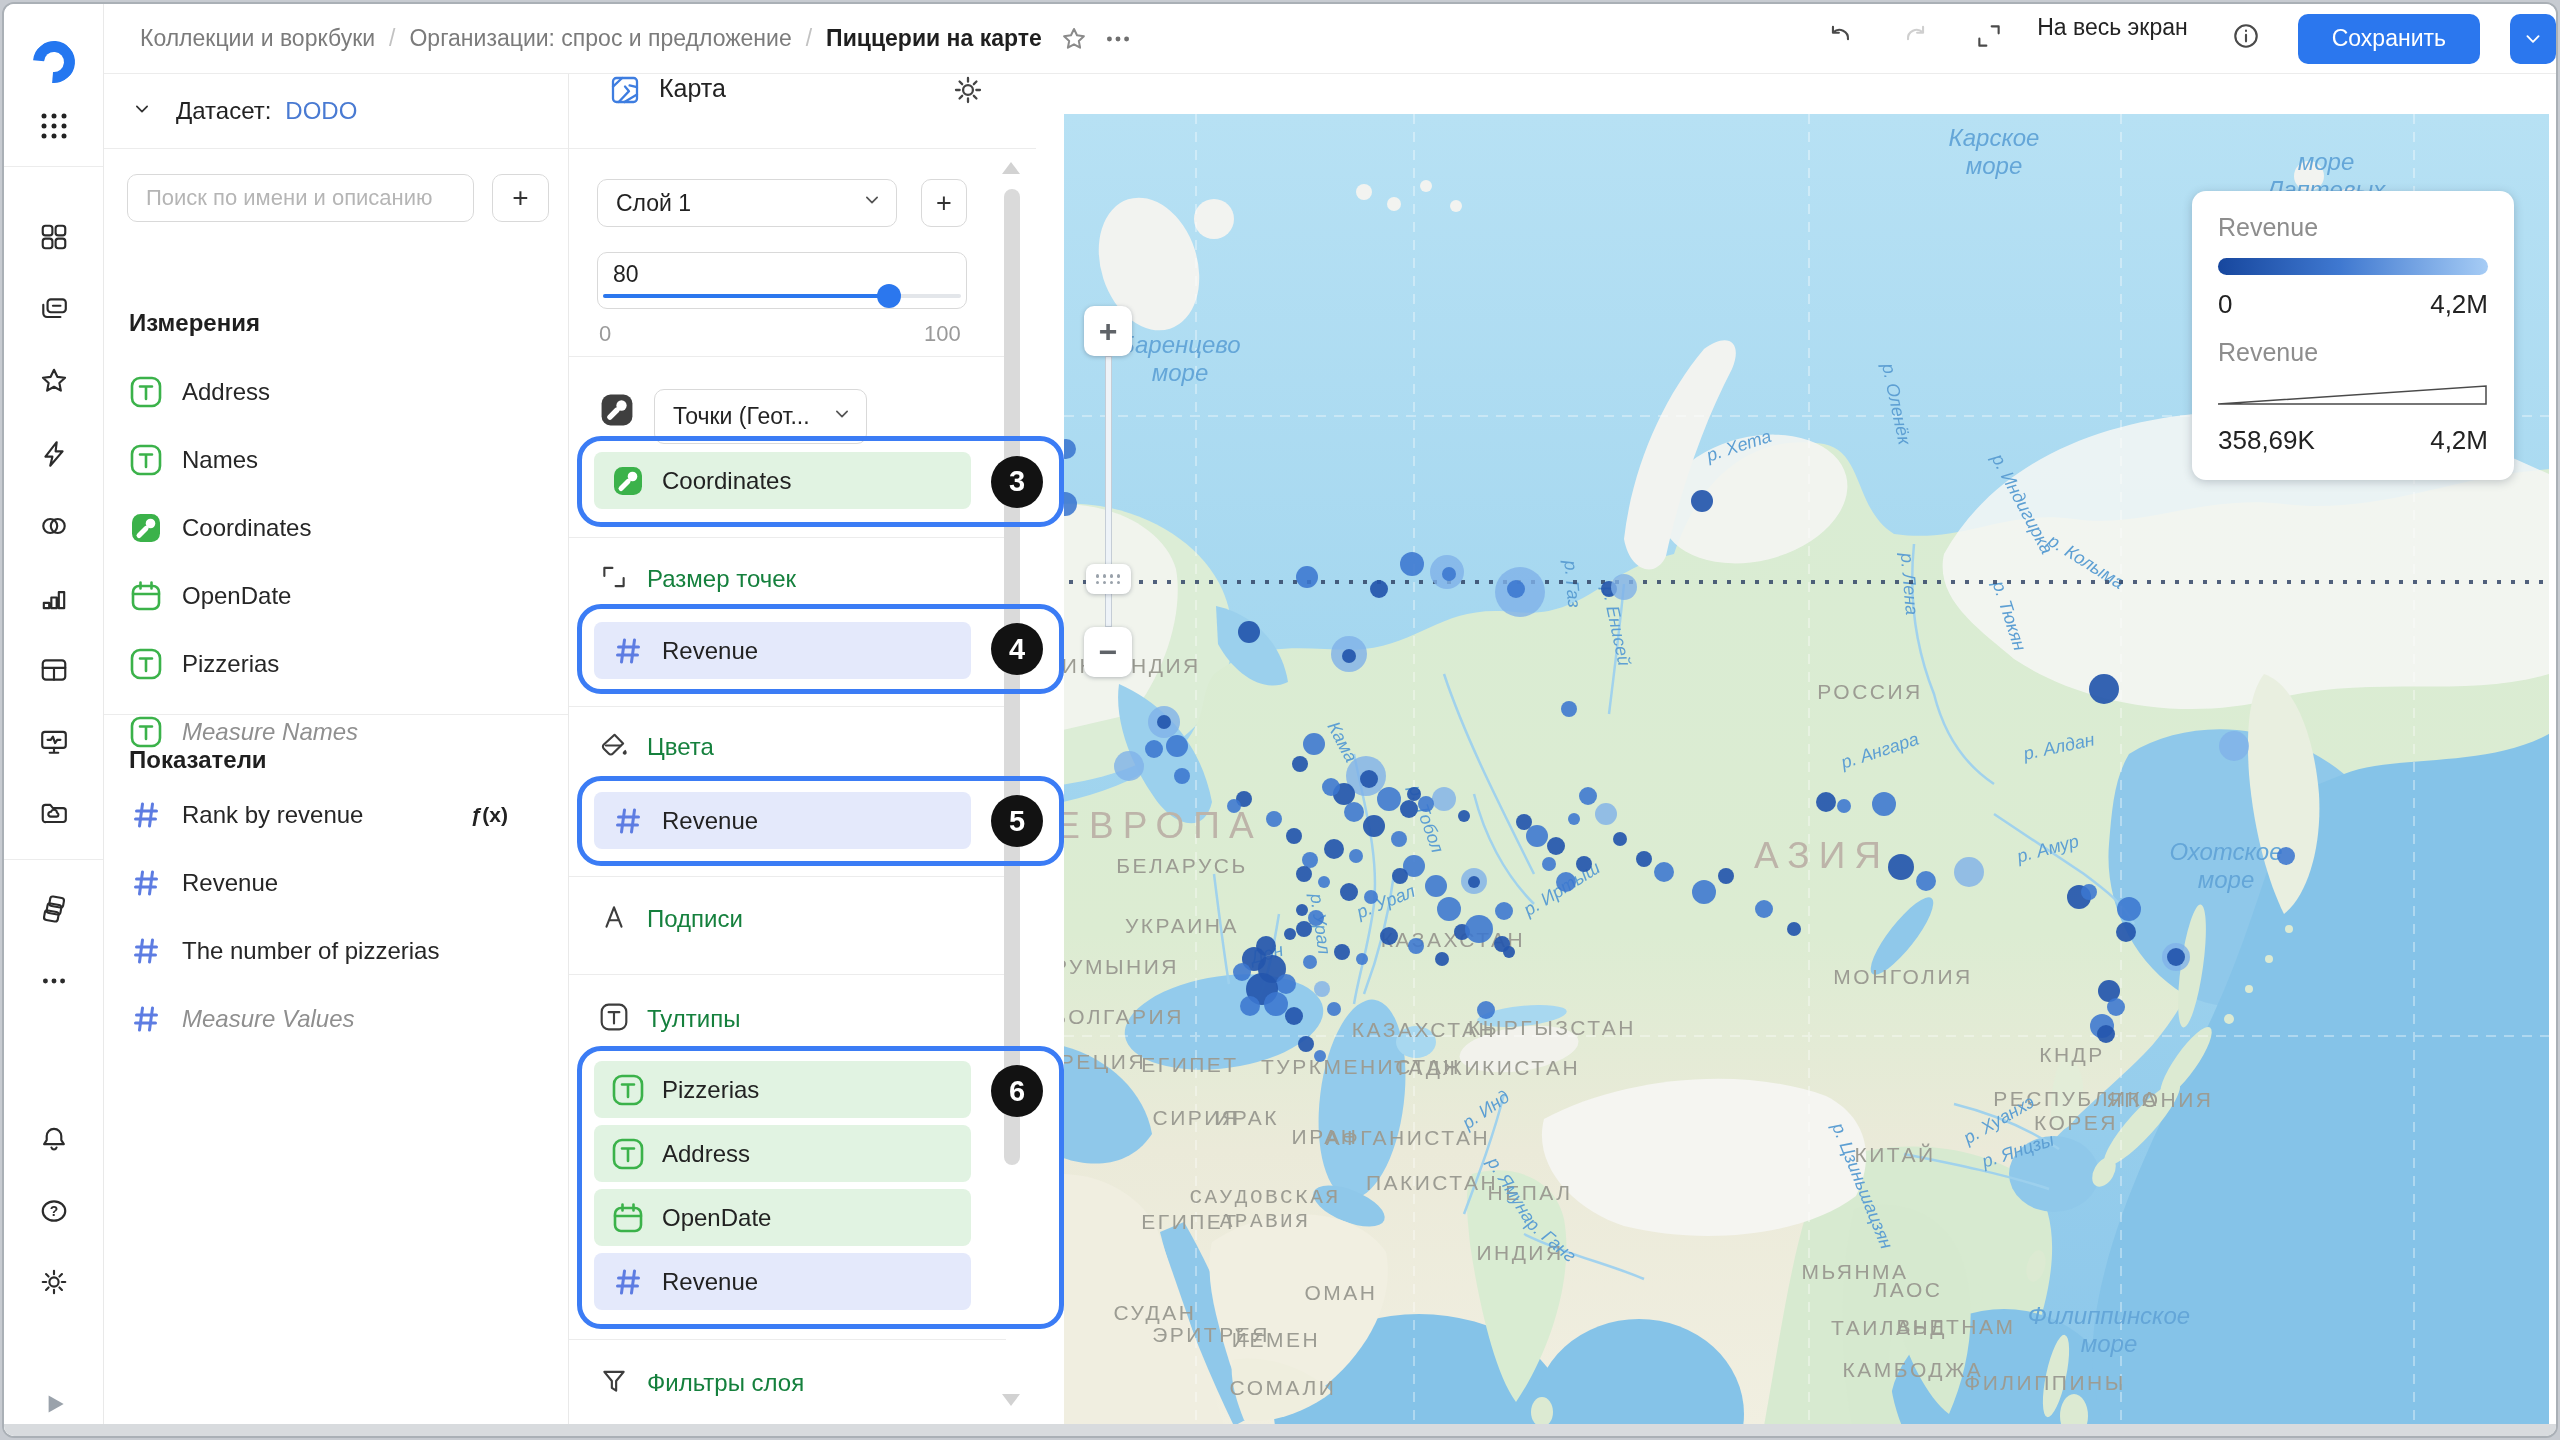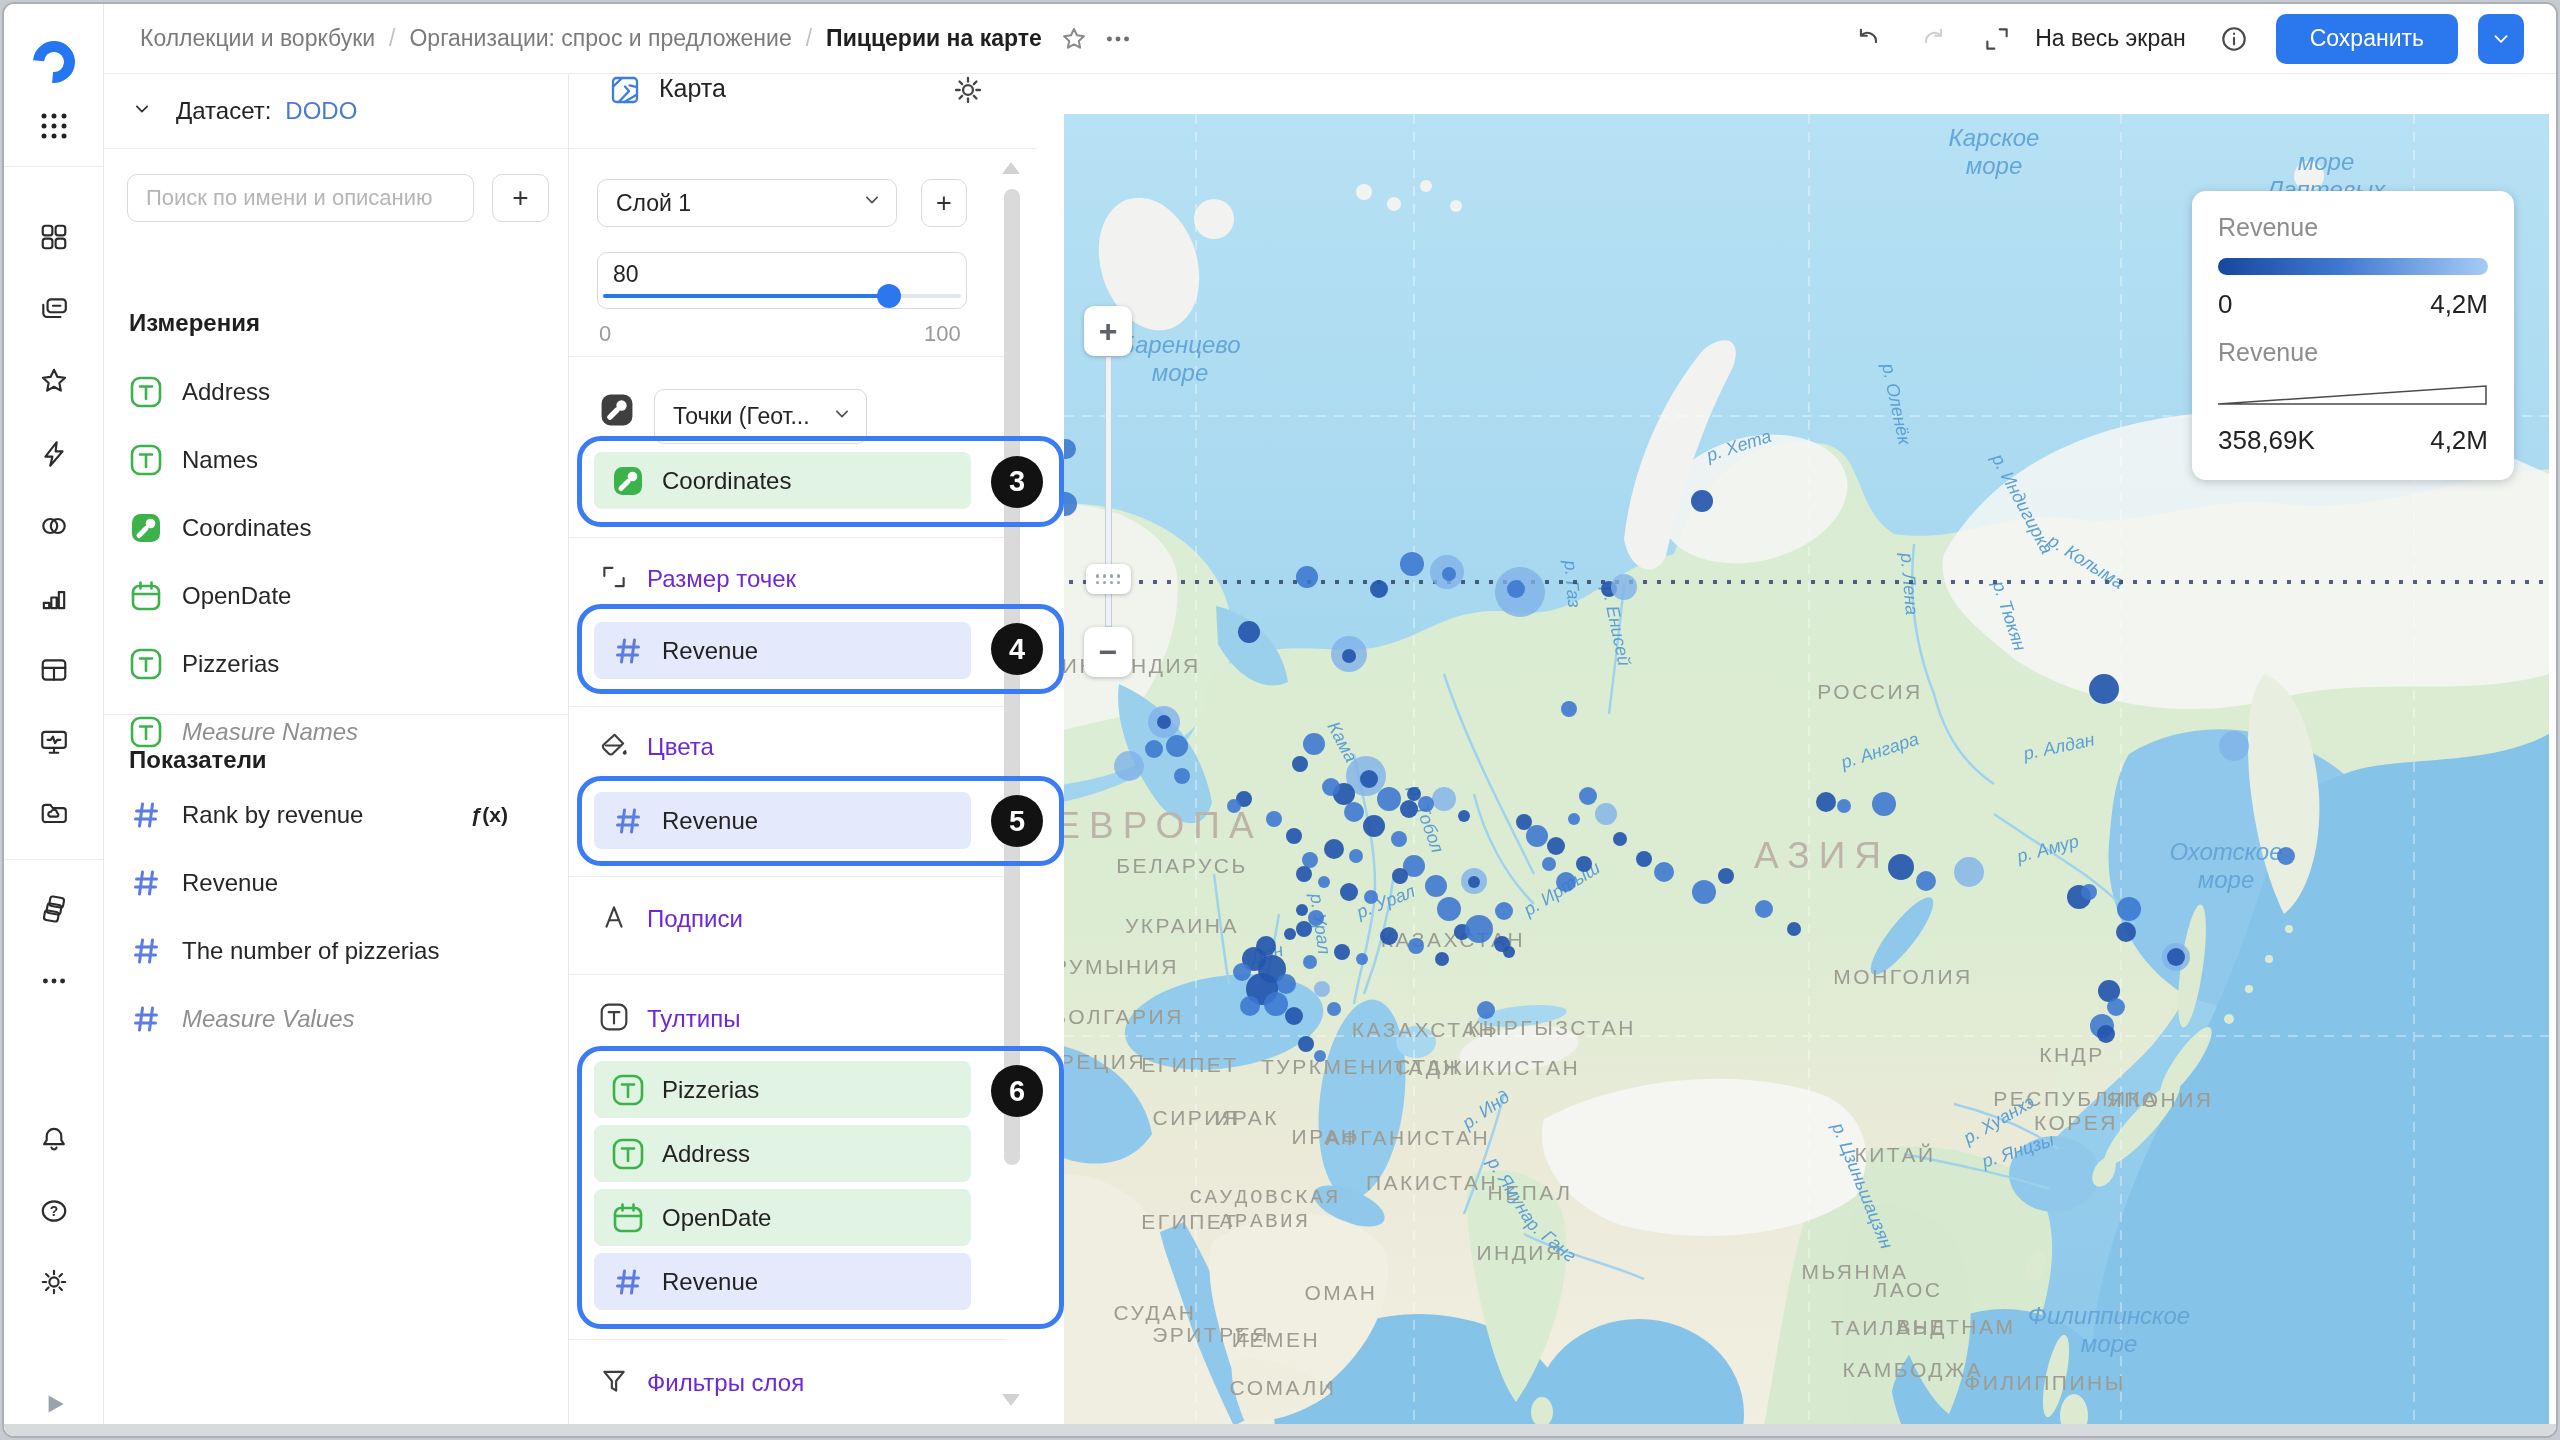--- a/index.html
+++ b/index.html
@@ -20,21 +20,21 @@
   .railplay { color:#9aa2ab !important; }
 
   
   .topbar { position:absolute; left:100px; right:0; top:0; height:70px; background:#fff;
             border-bottom:1px solid #ececec; display:flex; align-items:center; z-index:30; }
   .crumbs { display:flex; align-items:center; margin-left:36px; font-size:23px; color:#7b7b7b; white-space:nowrap; }
   .crumbs .sep { margin:0 14px; color:#c2c2c2; }
   .crumbs .cur { color:#1f1f1f; font-weight:600; }
   .tb-ic { display:flex; align-items:center; justify-content:center; width:44px; height:44px; color:#4a4a4a; cursor:pointer; }
   .tb-ic.dis { color:#cfcfcf; }
-  .tb-right { margin-left:auto; display:flex; align-items:center; gap:20px; padding-right:32px; }
+  .tb-right { margin-left:auto; display:flex; gap:30px; padding-right:0; }
   .fullscreen-lbl { font-size:23px; color:#232323; margin:0 6px 0 -4px; cursor:pointer; }
   .btn-save { height:50px; padding:0 34px; background:#2b77ee; color:#fff; font-size:23px;
               border:none; border-radius:10px; cursor:pointer; }
   .btn-chev { height:50px; width:46px; background:#2b77ee; color:#fff; border:none; border-radius:10px; cursor:pointer;
               display:flex; align-items:center; justify-content:center; }
 
   
   .dspanel { position:absolute; left:100px; top:70px; bottom:12px; width:465px; background:#fff;
              border-right:1px solid #e9e9e9; z-index:20; }
   .ds-head { position:absolute; left:0; top:0; width:100%; height:75px; border-bottom:1px solid #ececec;
@@ -73,21 +73,21 @@
   .opb { position:absolute; left:28px; top:178px; width:370px; height:57px; border:1px solid #d9d9d9;
          border-radius:10px; }
   .opb .val { position:absolute; left:15px; top:8px; font-size:23px; color:#222; }
   .opb .track { position:absolute; left:5px; right:5px; bottom:10px; height:4px; background:#e3e6ea; border-radius:2px; }
   .opb .fill { position:absolute; left:0; top:0; height:4px; width:80%; background:#2b77ee; border-radius:2px; }
   .opb .knob { position:absolute; top:50%; left:80%; width:24px; height:24px; background:#2b77ee; border-radius:50%;
                transform:translate(-50%,-50%); cursor:pointer; }
   .oplbl { position:absolute; font-size:22px; color:#9a9a9a; top:247px; }
   .cfg-div { position:absolute; left:0; width:437px; height:1px; background:#ececec; }
   .secrow { position:absolute; left:30px; display:flex; align-items:center; color:#3d3d3d; }
-  .secrow .slbl { font-size:24px; color:#6d28d9; margin-left:18px; }
+  .secrow .slbl { font-size:24px; color:#15803d; margin-left:18px; }
   .chips { position:absolute; left:25px; width:377px; display:flex; flex-direction:column; gap:7px; }
   .chip { height:57px; border-radius:8px; display:flex; align-items:center; padding-left:17px; cursor:grab; }
   .chip.green { background:#e1f3e2; }
   .chip.blue { background:#e4e9fb; }
   .chip .fic { width:33px; height:33px; margin-right:18px; flex:none; }
   .chip .lbl { font-size:24px; color:#222; }
   .cfg-scroll { position:absolute; right:16px; top:115px; bottom:45px; width:16px; }
   .cfg-scroll .thumb { position:absolute; left:0; top:0; width:16px; height:82%; background:#dadada; border-radius:8px; }
   .scrtri { position:absolute; right:16px; width:0; height:0; border-left:9px solid transparent;
             border-right:9px solid transparent; }

